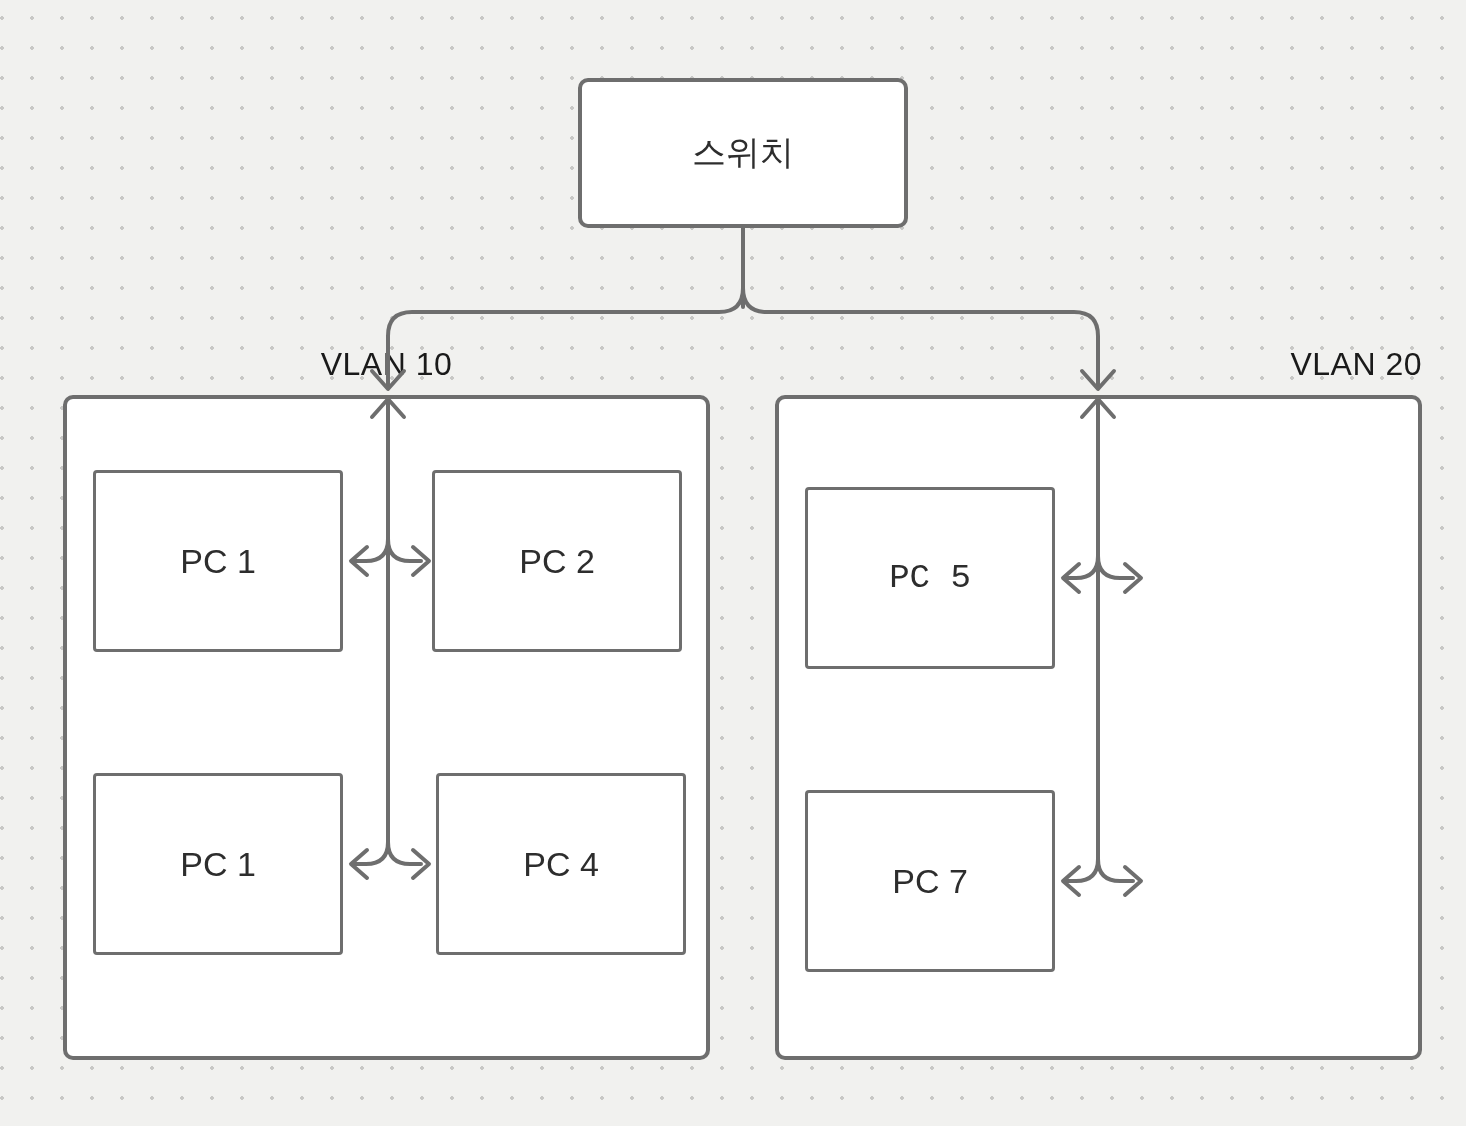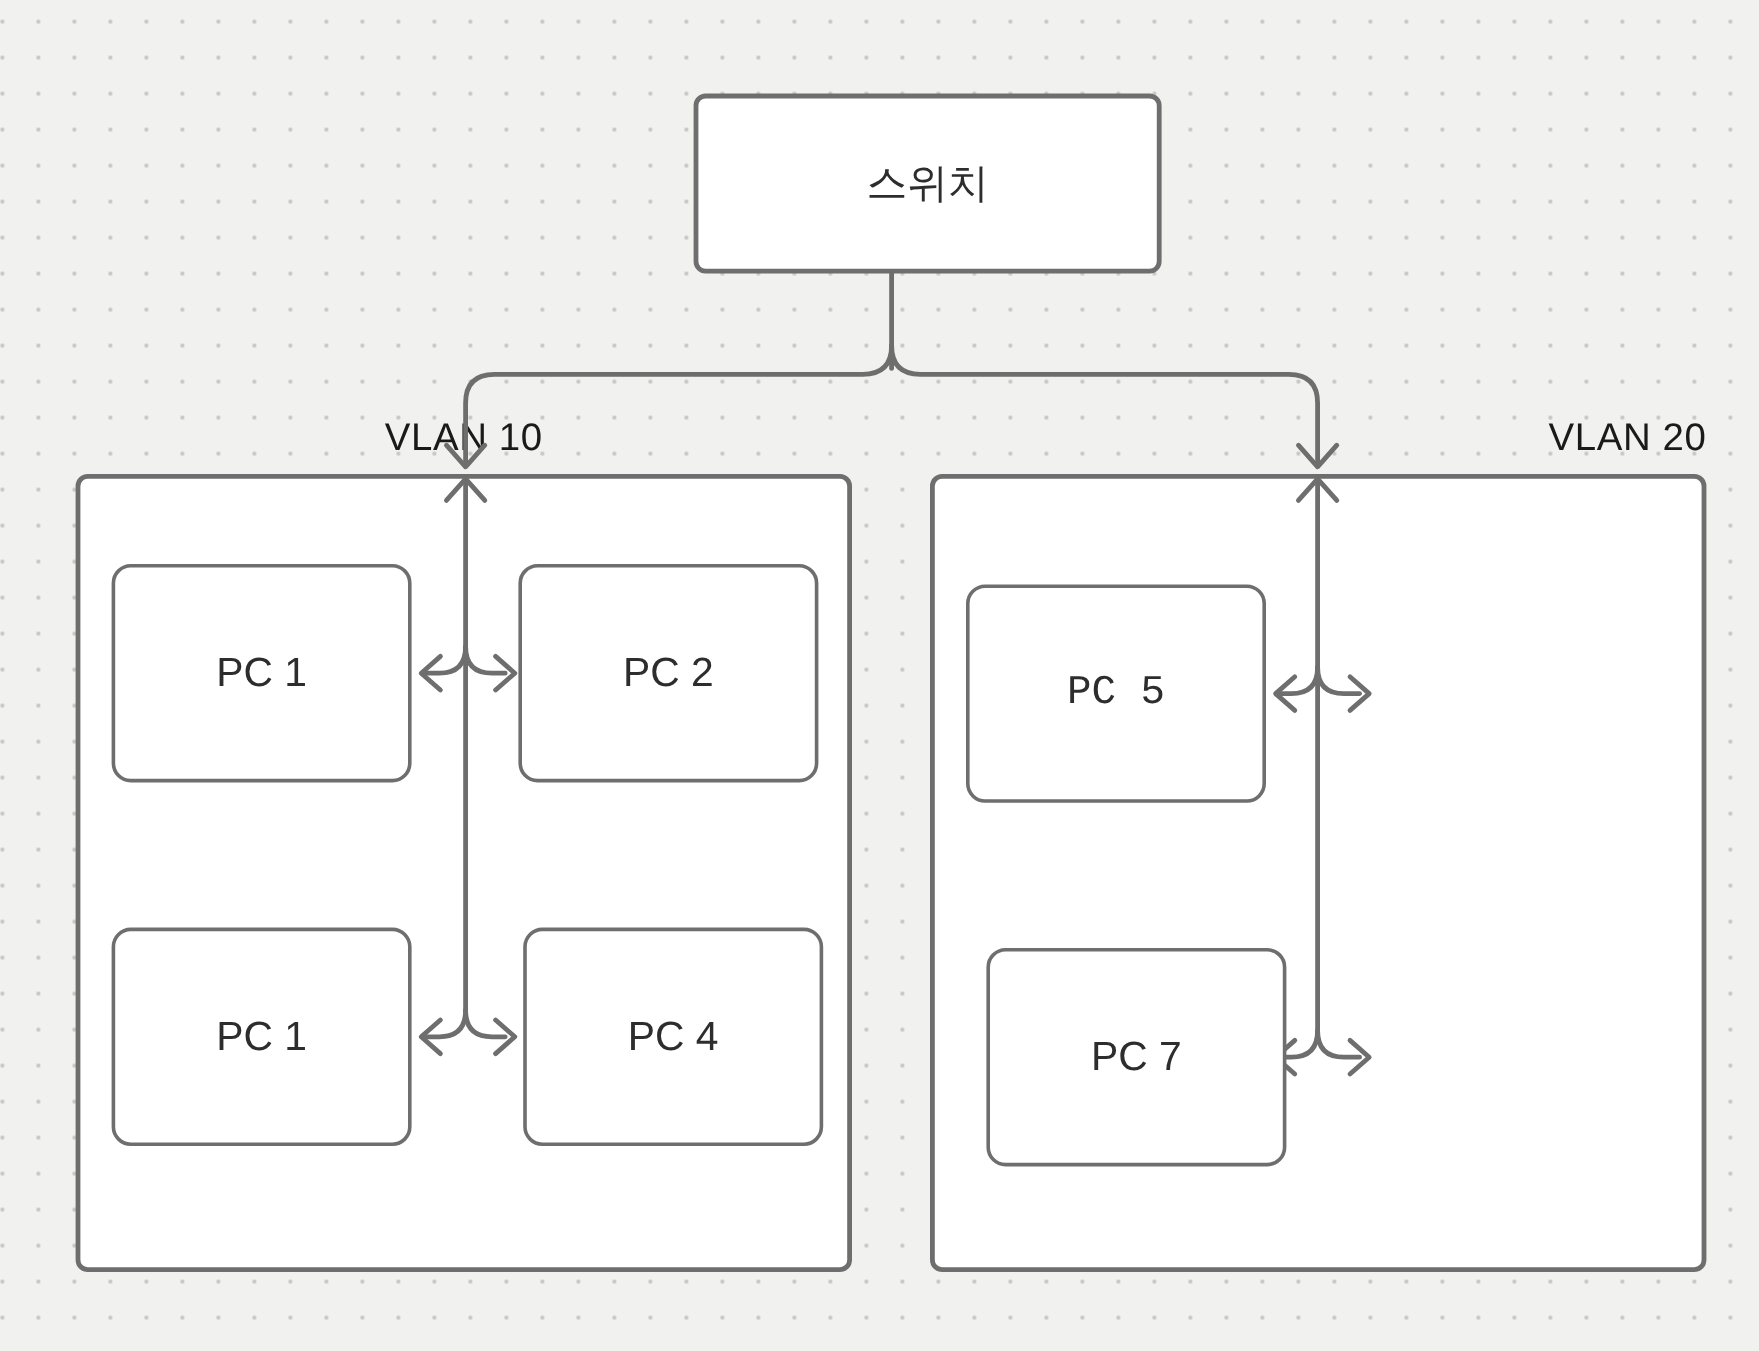--- a/index.html
+++ b/index.html
@@ -36,21 +36,21 @@
   }
   .node{
     position:absolute;
     background:var(--fill);
     border:4px solid var(--line);
     border-radius:10px;
     display:flex;align-items:center;justify-content:center;
     color:var(--text);
   }
   .switch-node{
-    left:578px;top:78px;width:390px;height:150px;
+    left:578px;top:78px;width:330px;height:150px;
     font-size:34px;z-index:3;
   }
   .vlan-box{
     position:absolute;
     background:var(--fill);
     border:4px solid var(--line);
     border-radius:10px;
     width:647px;height:665px;top:395px;
     z-index:1;
   }
@@ -59,30 +59,30 @@
   .vlan-label{
     position:absolute;top:346px;width:647px;
     font-size:32px;color:var(--vlan-text);
     letter-spacing:0.5px;
     z-index:1;
   }
   .vlan-label.v10{left:63px;text-align:center;}
   .vlan-label.v20{left:775px;text-align:right;}
   .pc-node{
     width:250px;height:182px;
-    border-width:3px;border-radius:16px;
+    border-width:3px;border-radius:4px;
     font-size:34px;z-index:3;
   }
   .pc1{left:93px;top:470px;}
   .pc2{left:432px;top:470px;}
   .pc3{left:93px;top:773px;}
   .pc4{left:436px;top:773px;}
   .pc5{left:805px;top:487px;font-family:Liberation Mono, monospace;}
   .pc6{left:1145px;top:487px;}
-  .pc7{left:805px;top:790px;margin-left:17px;}
+  .pc7{left:805px;top:790px;}
   .pc8{left:1145px;top:790px;}
 </style>
 </head>
 <body>
 
 <div class="canvas">
 
   <div class="vlan-box v10"></div>
   <div class="vlan-box v20"></div>
 

